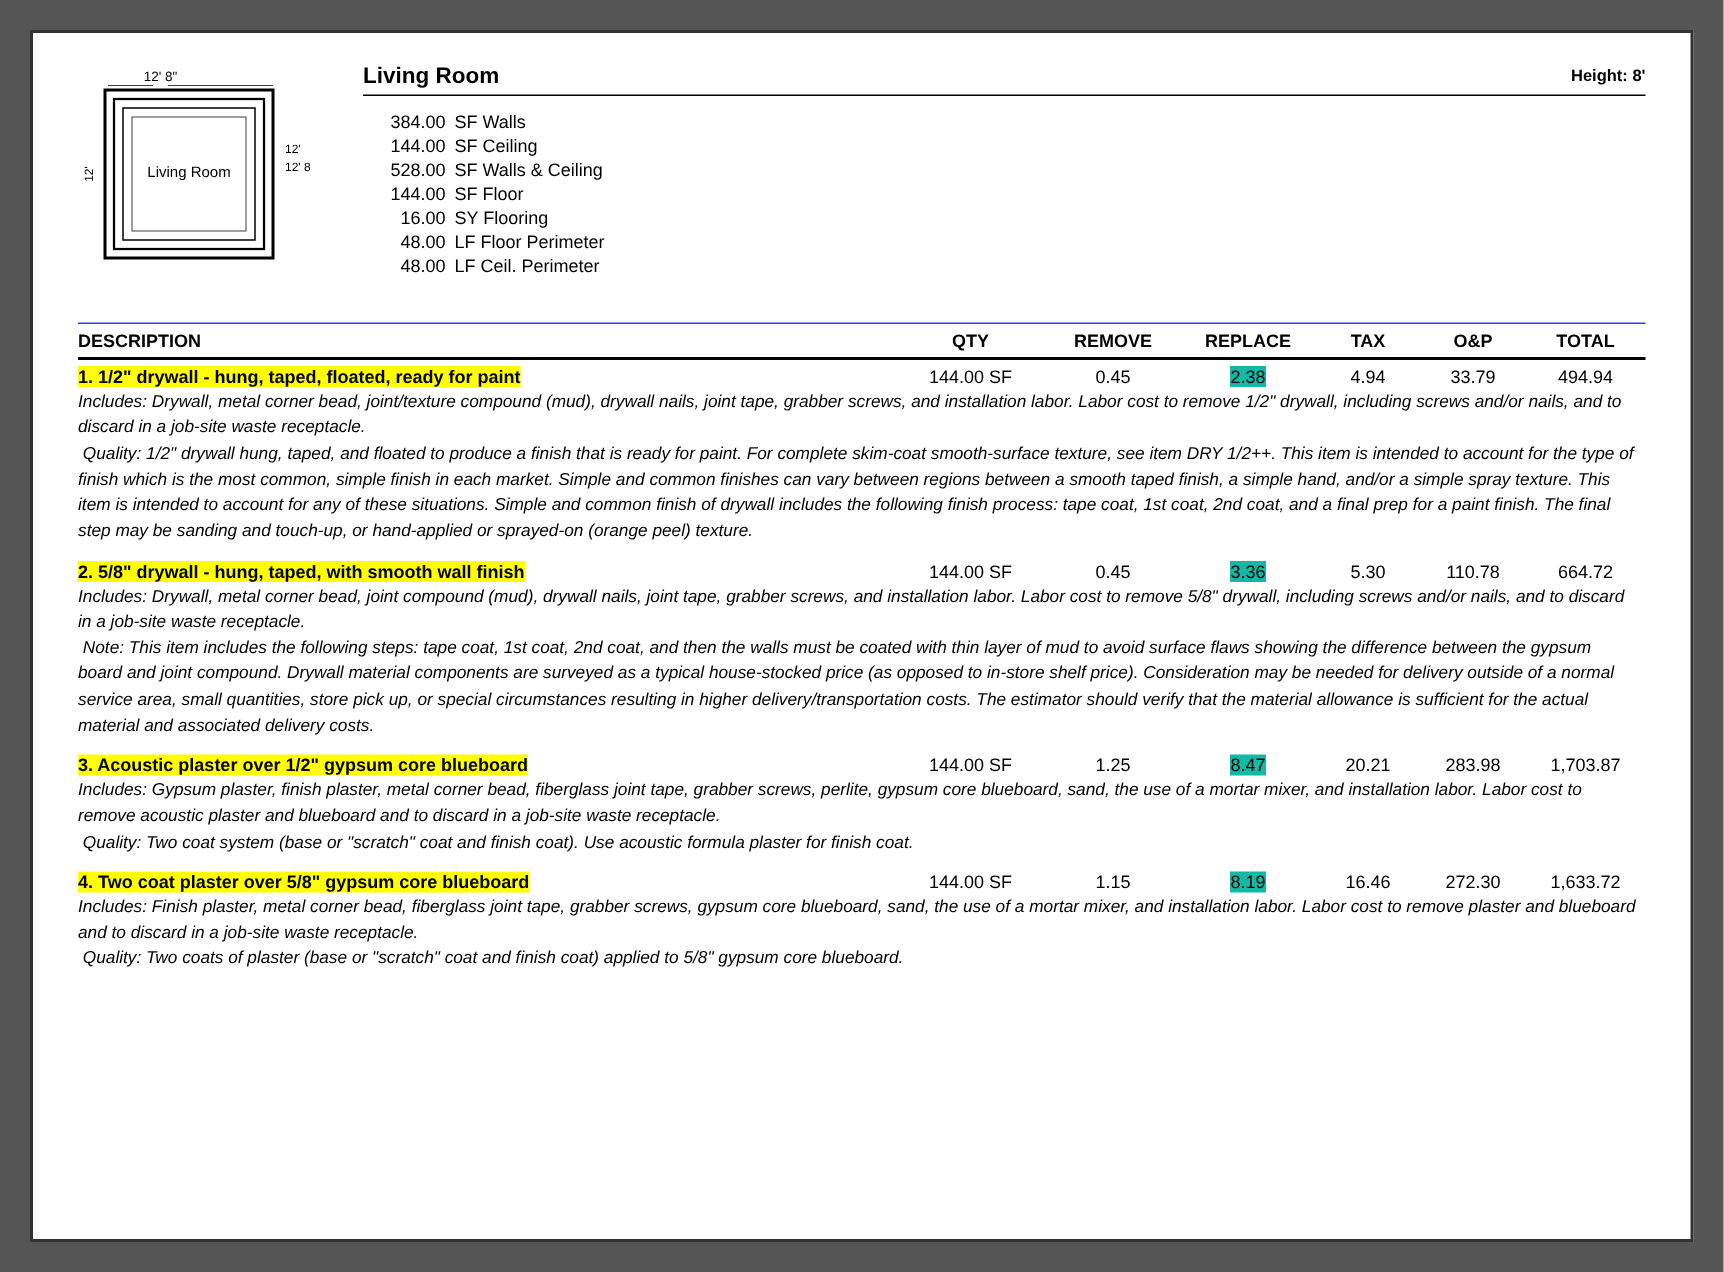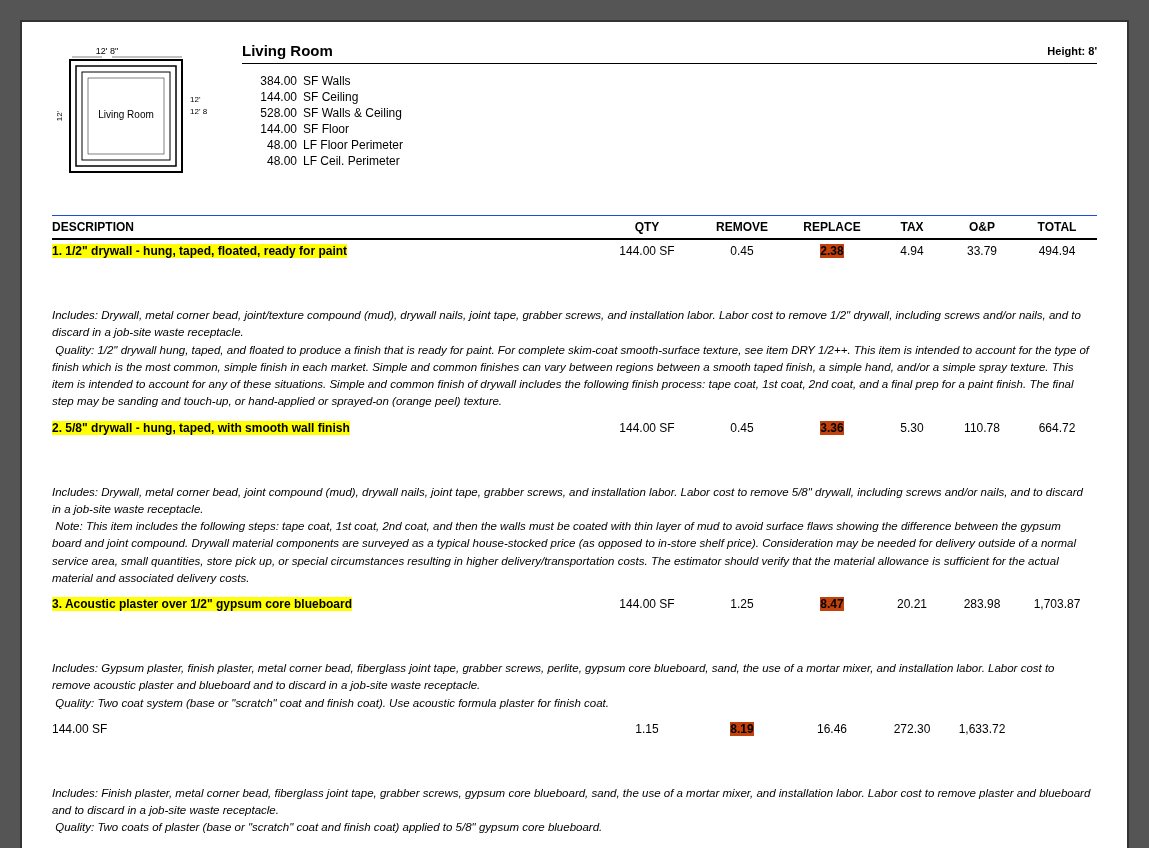--- a/index.html
+++ b/index.html
@@ -105,25 +105,24 @@
     }
     .highlight-yellow {
       background-color: #FFFF00;
     }
     .item-description {
       font-style: italic;
       font-size: 11.5px;
       line-height: 1.5;
       margin-bottom: 6px;
       padding-right: 4px;
-      margin-top: 47px;
     }
     .replace-highlight {
-      background-color: #c2410c;
-      font-weight: bold;
+      background-color: #14b8a6;
+      font-weight: normal;
     }
   </style>
 </head>
 <body>
 
 <div class="page">
 
   <div class="header-section">
 
     <div class="room-diagram">
@@ -164,20 +163,24 @@
           <span class="stat-num">144.00</span>
           <span>SF Ceiling</span>
         </div>
         <div class="stat-row">
           <span class="stat-num">528.00</span>
           <span>SF Walls &amp; Ceiling</span>
         </div>
         <div class="stat-row">
           <span class="stat-num">144.00</span>
           <span>SF Floor</span>
+        </div>
+        <div class="stat-row">
+          <span class="stat-num">16.00</span>
+          <span>SY Flooring</span>
         </div>
         <div class="stat-row">
           <span class="stat-num">48.00</span>
           <span>LF Floor Perimeter</span>
         </div>
         <div class="stat-row">
           <span class="stat-num">48.00</span>
           <span>LF Ceil. Perimeter</span>
         </div>
       </div>
@@ -245,20 +248,23 @@
         <div>1,703.87</div>
       </div>
       <div class="item-description">
         Includes: Gypsum plaster, finish plaster, metal corner bead, fiberglass joint tape, grabber screws, perlite, gypsum core blueboard, sand, the use of a mortar mixer, and installation labor.  Labor cost to remove acoustic plaster and blueboard and to discard in a job-site waste receptacle.<br>
         &nbsp;Quality: Two coat system (base or "scratch" coat and finish coat).  Use acoustic formula plaster for finish coat.
       </div>
     </div>
 
     <div class="item-block">
       <div class="item-main-row">
+        <div>
+          <span class="item-title highlight-yellow">4.  Two coat plaster over 5/8" gypsum core blueboard</span>
+        </div>
         <div>144.00 SF</div>
         <div>1.15</div>
         <div><span class="replace-highlight">8.19</span></div>
         <div>16.46</div>
         <div>272.30</div>
         <div>1,633.72</div>
       </div>
       <div class="item-description">
         Includes: Finish plaster, metal corner bead, fiberglass joint tape, grabber screws, gypsum core blueboard, sand, the use of a mortar mixer, and installation labor.  Labor cost to remove plaster and blueboard and to discard in a job-site waste receptacle.<br>
         &nbsp;Quality: Two coats of plaster (base or "scratch" coat and finish coat) applied to 5/8" gypsum core blueboard.

